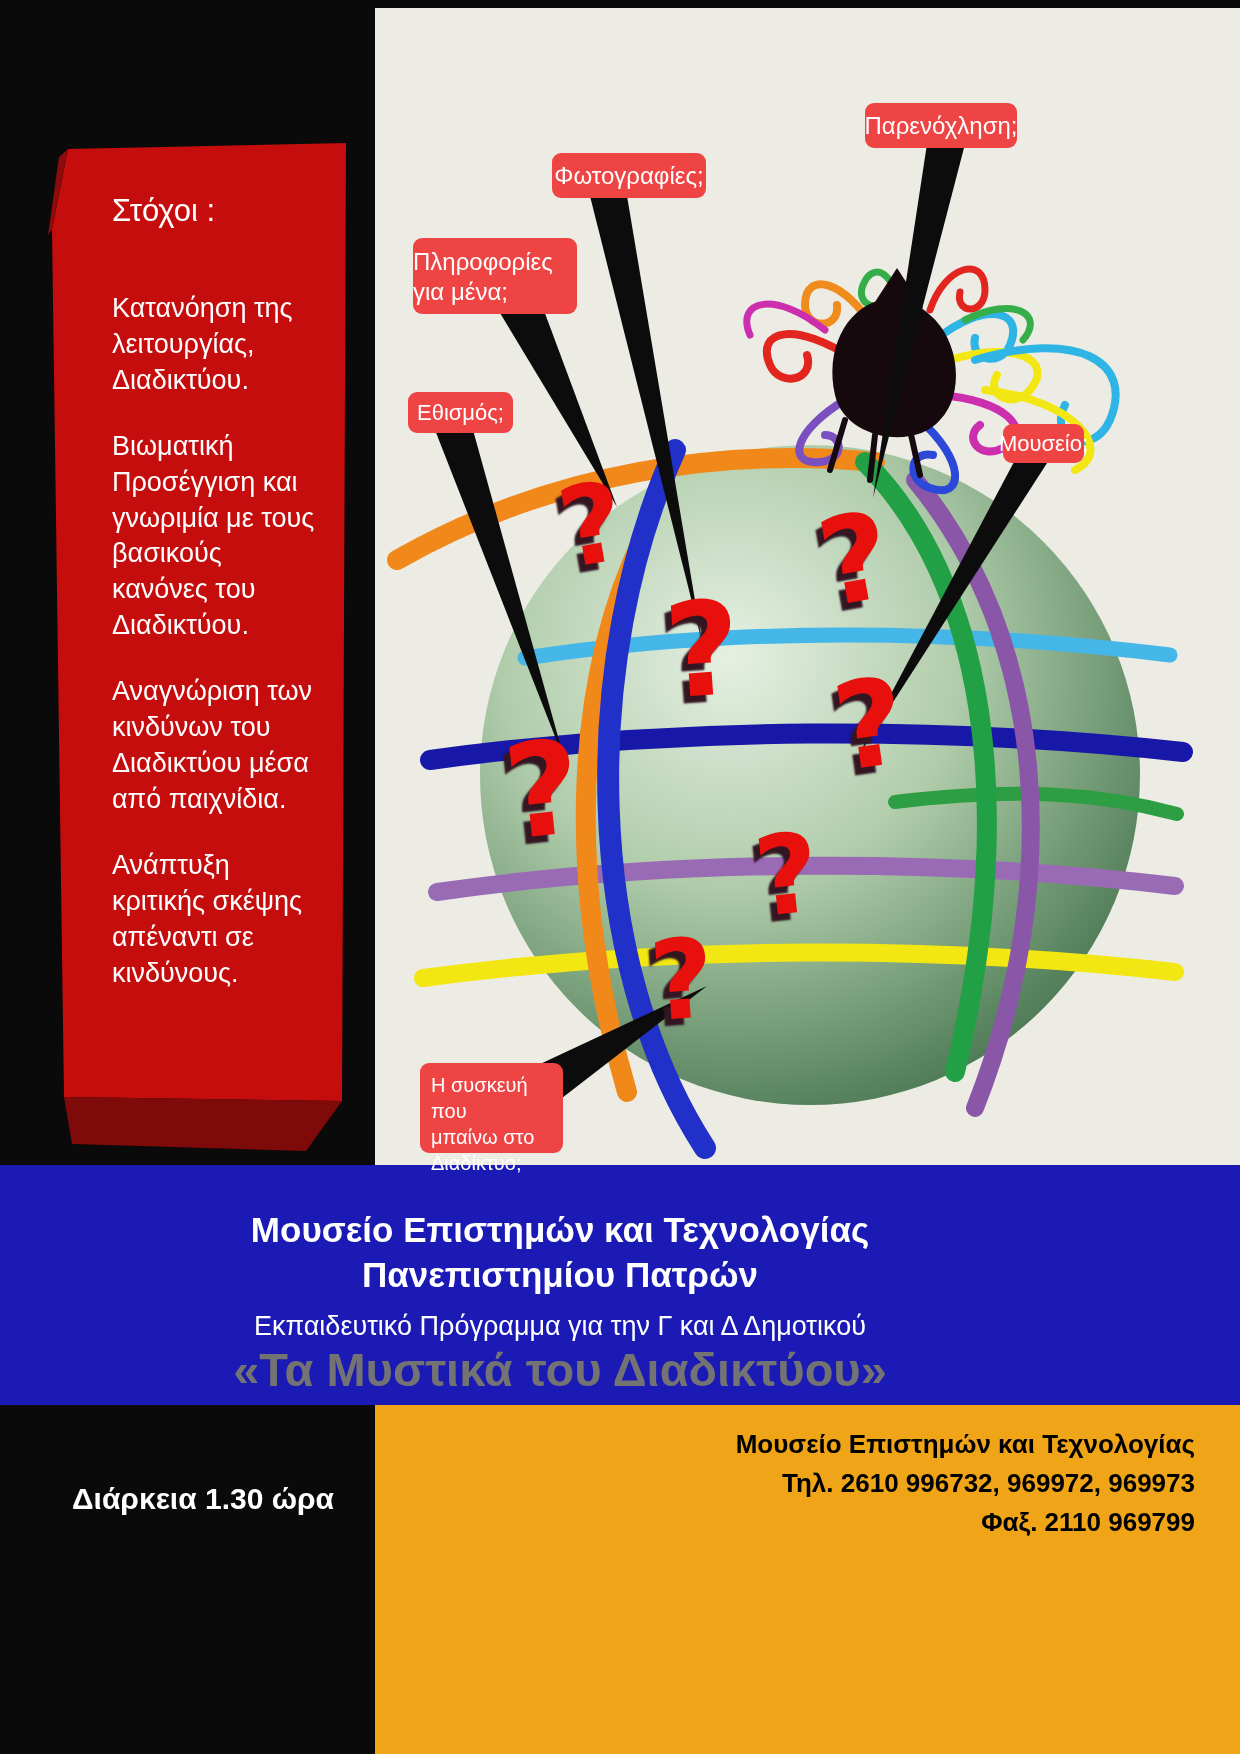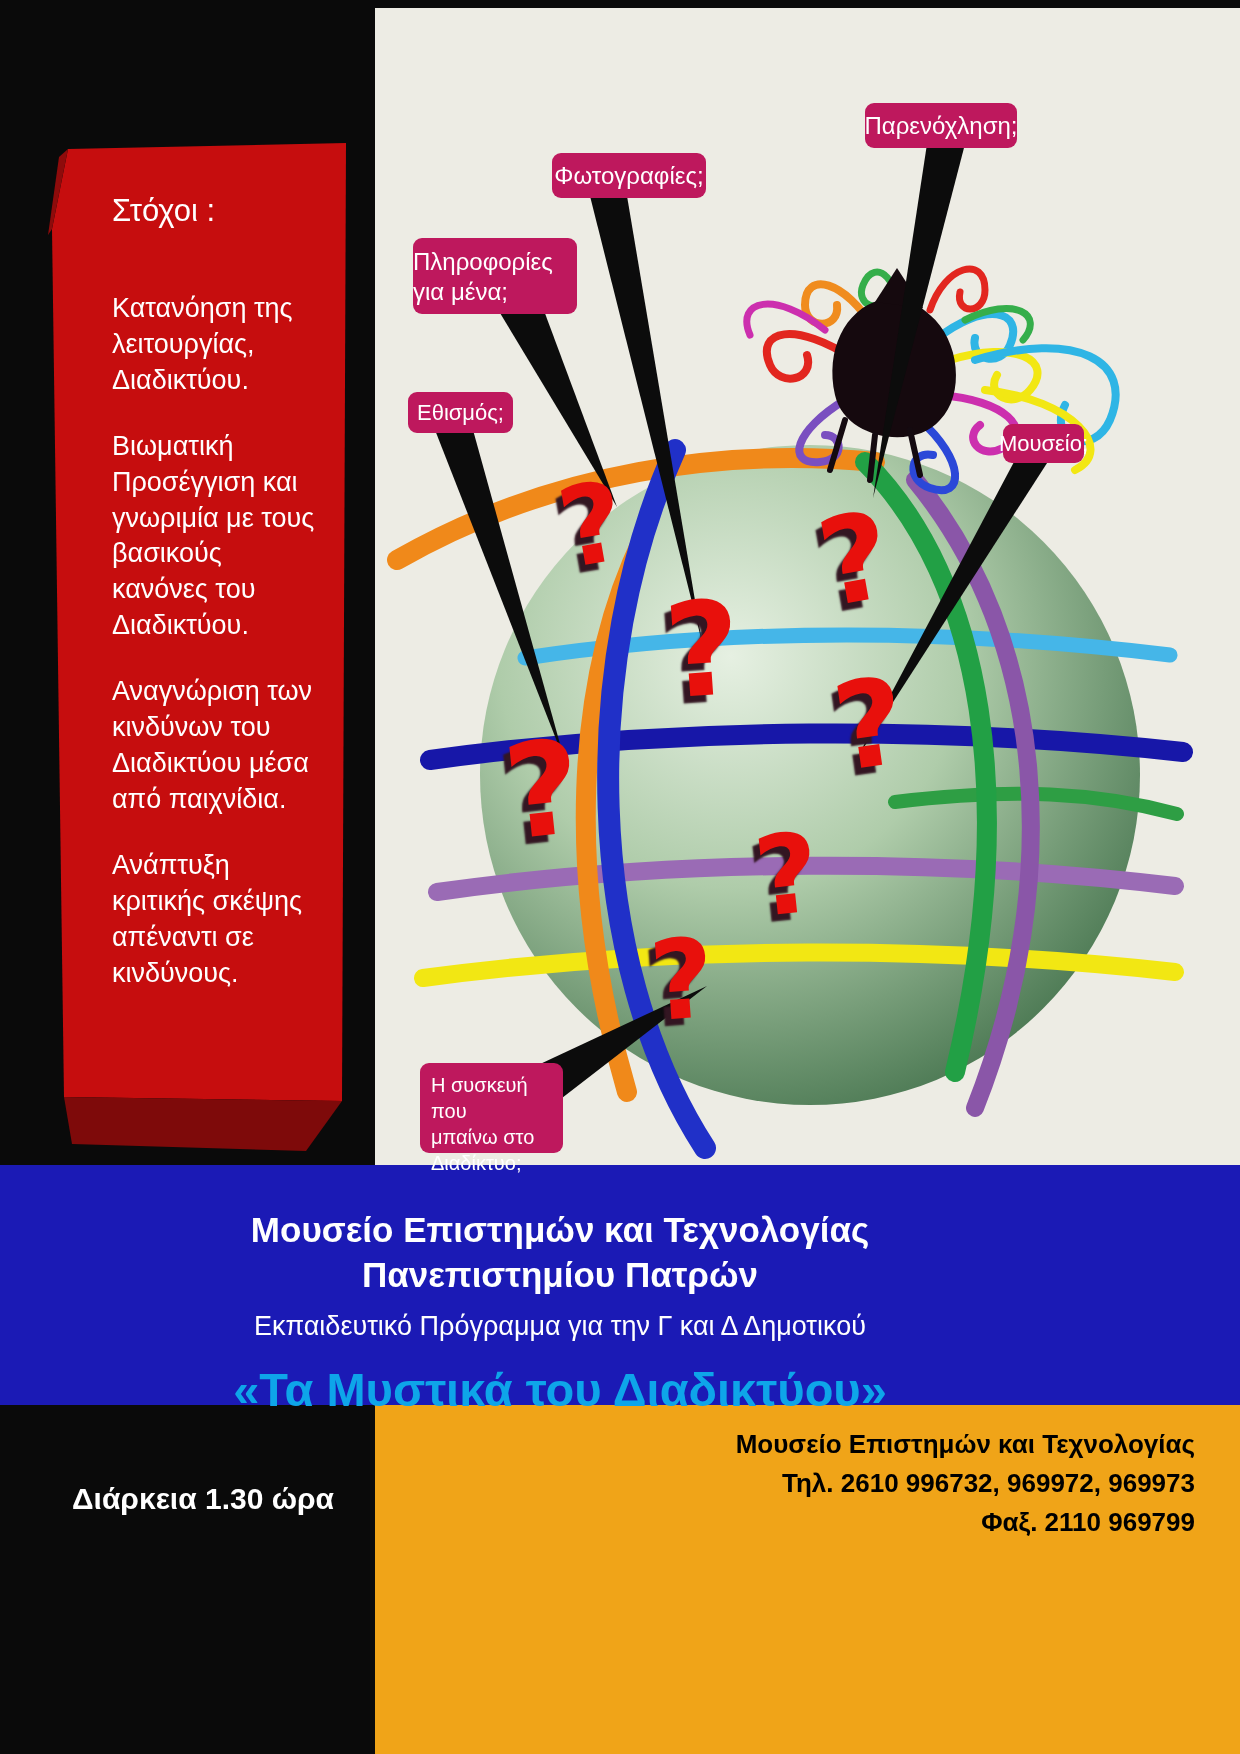--- a/index.html
+++ b/index.html
@@ -23,35 +23,35 @@
   #goals p{font-size:27px;line-height:1.33;margin:0 0 30px 0;font-weight:normal;width:206px;}
 
   
   #globe-svg{left:375px;top:0;width:865px;height:1165px;}
 
   
   .qmark{position:absolute;color:#E8100C;font-weight:bold;font-family:"DejaVu Sans",sans-serif;
          text-shadow:-7px 7px 2px #331622;line-height:1;}
 
   
-  .callout{position:absolute;background:#be185d;color:#fff;border-radius:9px;
+  .callout{position:absolute;background:#ef4444;color:#fff;border-radius:9px;
            font-size:24px;display:flex;align-items:center;justify-content:center;}
   .callout.multi{display:block;justify-content:flex-start;}
   #co-harassment{left:865px;top:103px;width:152px;height:45px;}
   #co-photos{left:552px;top:153px;width:154px;height:45px;}
   #co-info{left:413px;top:238px;width:164px;height:76px;padding:9px 0;box-sizing:border-box;line-height:30px;}
   #co-addiction{left:408px;top:392px;width:105px;height:41px;font-size:22px;}
   #co-video{left:1003px;top:424px;width:81px;height:39px;font-size:22px;}
   #co-device{left:420px;top:1063px;width:143px;height:90px;font-size:20px;padding:9px 11px;box-sizing:border-box;line-height:26px;}
 
   
   #banner{left:0;top:1165px;width:1120px;height:240px;color:#fff;text-align:center;padding-top:42px;box-sizing:border-box;}
   #banner .l1{font-size:35px;font-weight:bold;line-height:45px;}
   #banner .l3{font-size:27px;margin-top:14px;}
-  #banner .title{font-size:47px;font-weight:bold;color:#0ea5e9;margin-top:20px;}
+  #banner .title{font-size:47px;font-weight:bold;color:#737373;}
 
   
   #duration{left:72px;top:1482px;color:#fff;font-weight:bold;font-size:30px;}
   #contact{left:375px;top:1425px;width:820px;text-align:right;color:#000;font-weight:bold;font-size:26px;line-height:39px;}
 </style>
 </head>
 <body>
 
 <div id="poster">
 

